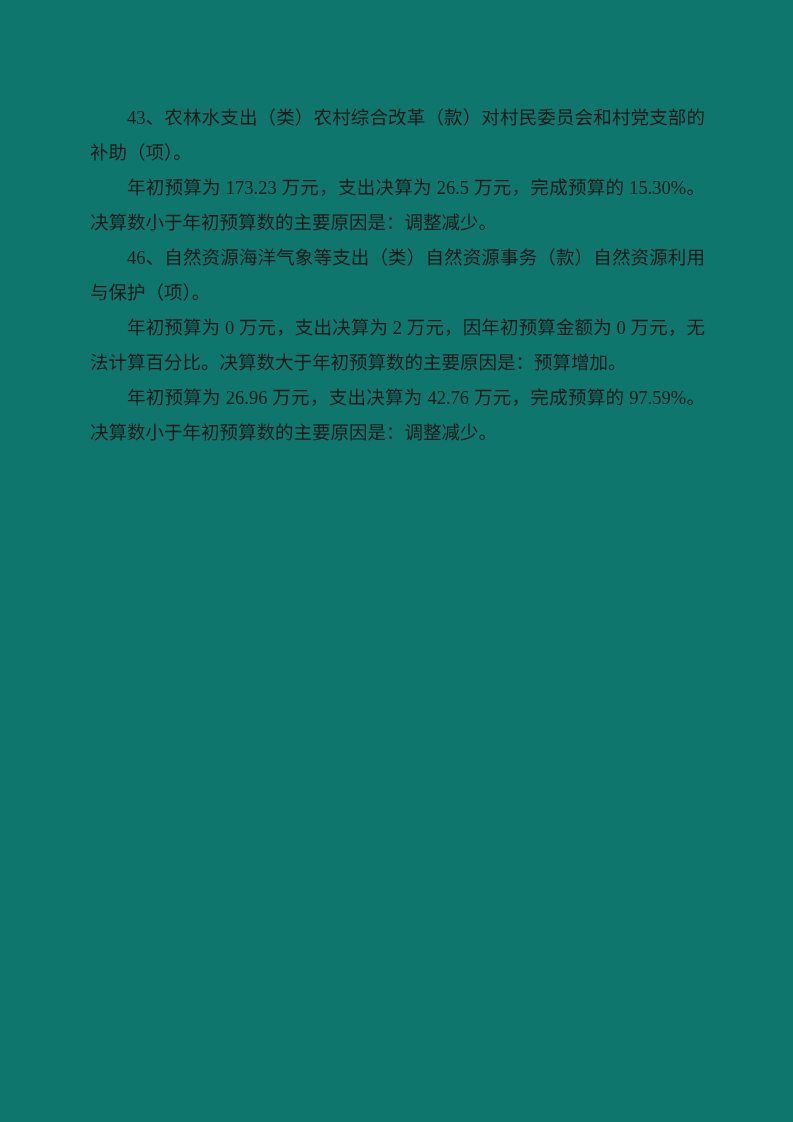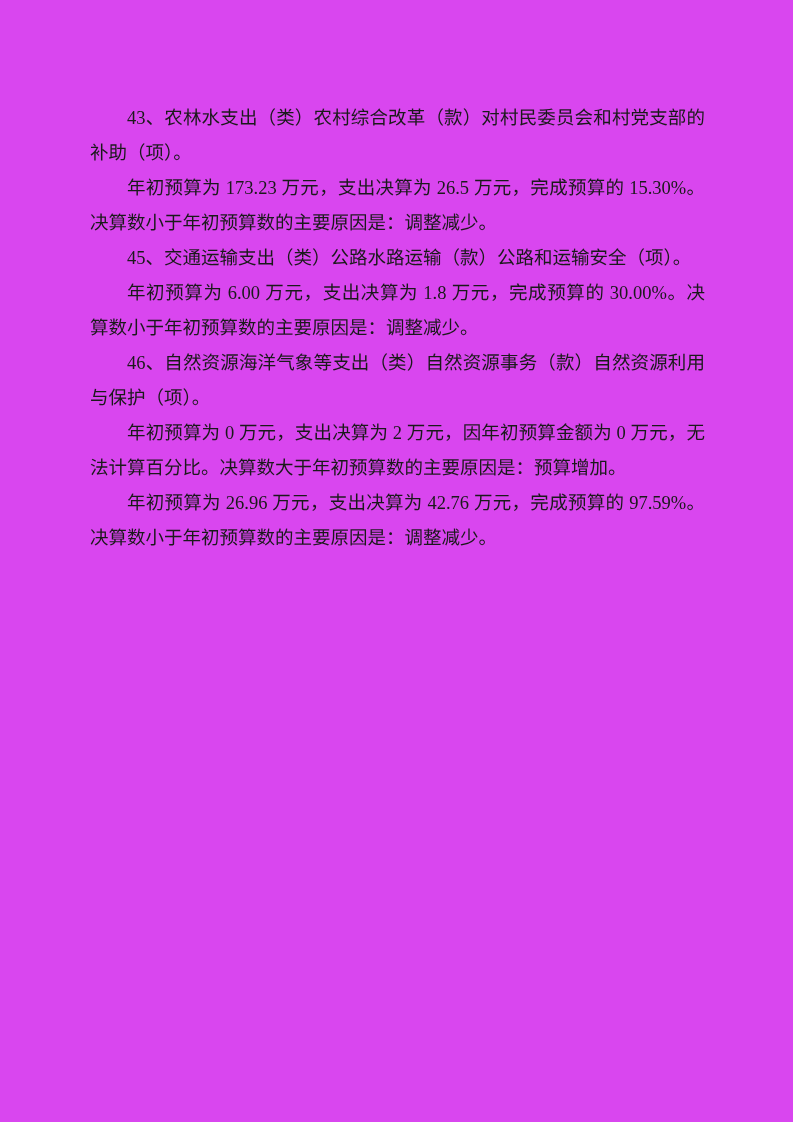--- a/index.html
+++ b/index.html
@@ -5,21 +5,21 @@
   html, body {
     margin: 0;
     padding: 0;
     background: #ffffff;
   }
   .page {
     position: relative;
     width: 793px;
     height: 1122px;
     margin: 0 auto;
-    background: #d946ef;
+    background: #0f766e;
     box-sizing: border-box;
     padding: 101px 88px 0 90px;
     overflow: hidden;
   }
   .doc-body {
     width: 615px;
     color: #1a1a1a;
     font-family: "Liberation Serif", "DejaVu Serif", serif;
     font-size: 18.5px;
     line-height: 35px;
@@ -37,24 +37,20 @@
 
 <div class="page">
   <div class="doc-body">
 
     <section>
       <p>43、农林水支出（类）农村综合改革（款）对村民委员会和村党支部的补助（项）。</p>
       <p>年初预算为 173.23 万元，支出决算为 26.5 万元，完成预算的 15.30%。决算数小于年初预算数的主要原因是：调整减少。</p>
     </section>
 
 
-    <section>
-      <p>45、交通运输支出（类）公路水路运输（款）公路和运输安全（项）。</p>
-      <p>年初预算为 6.00 万元，支出决算为 1.8 万元，完成预算的 30.00%。决算数小于年初预算数的主要原因是：调整减少。</p>
-    </section>
 
     <section>
       <p>46、自然资源海洋气象等支出（类）自然资源事务（款）自然资源利用与保护（项）。</p>
       <p>年初预算为 0 万元，支出决算为 2 万元，因年初预算金额为 0 万元，无法计算百分比。决算数大于年初预算数的主要原因是：预算增加。</p>
     </section>
 
     <section>
     </section>
 
     <section>

